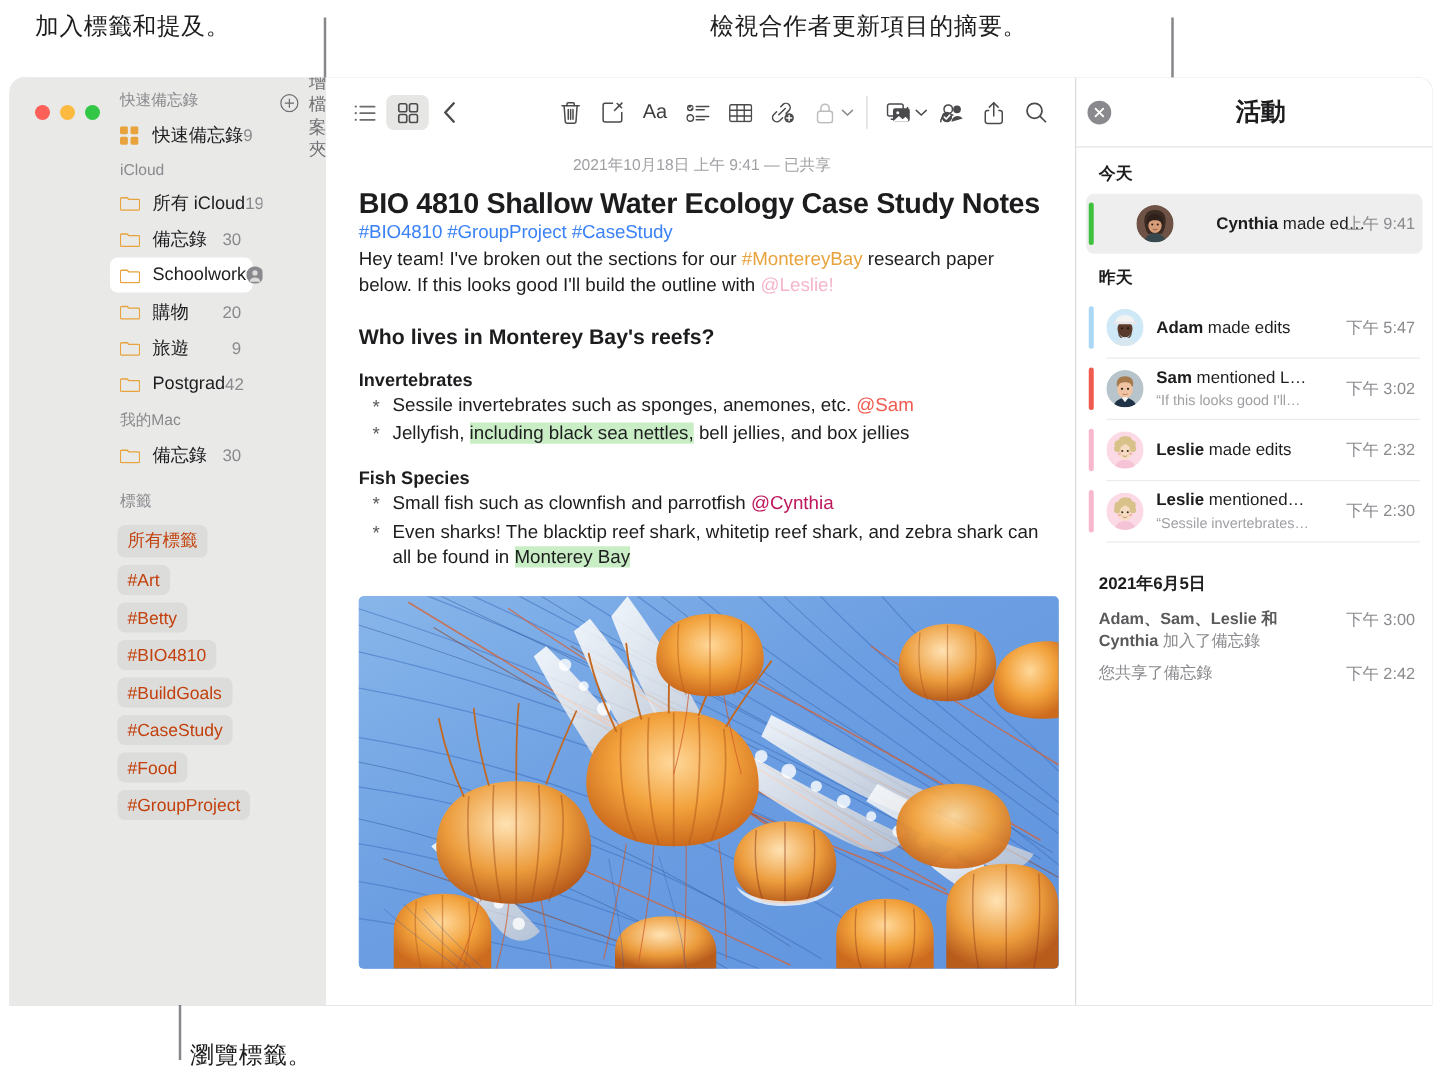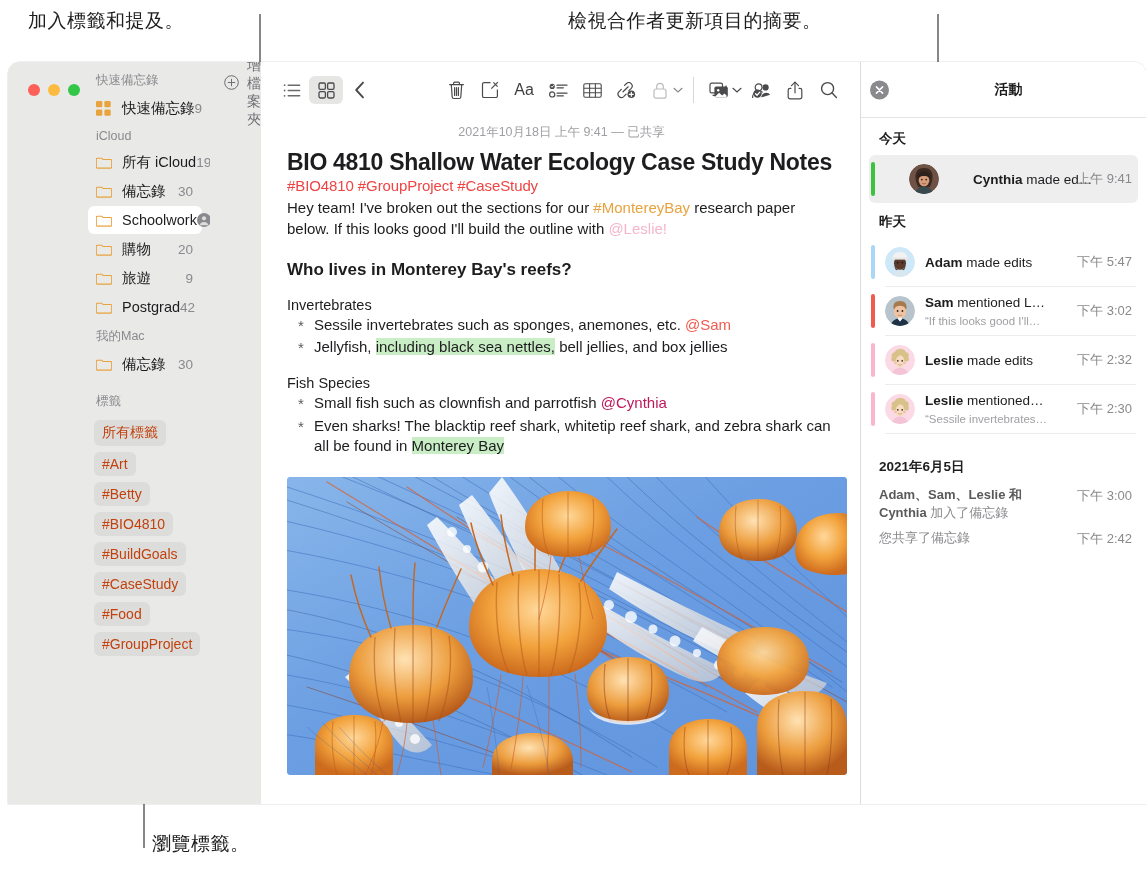--- a/index.html
+++ b/index.html
@@ -132,40 +132,40 @@
     font-size: 12.5px;
     color: #a0a0a4;
     padding: 6px 0 8px;
   }
   .note-title {
     font-size: 23px; font-weight: bold;
     color: #1d1d1f; letter-spacing: -.3px;
     line-height: 1.18;
   }
   .note-subtags {
-    font-size: 15px; color: #ef4444; font-weight: 500;
+    font-size: 15px; color: #3b82f6; font-weight: 500;
     margin-top: 1px; letter-spacing: -.1px;
   }
   .note-para {
     font-size: 15px; color: #1d1d1f;
     line-height: 1.42; margin-top: 3px;
     max-width: 535px;
   }
   .tag-inline { color: #e8a33d; }
   .mention-pink { color: #f5b6c9; }
   .mention-red { color: #f05b4f; }
   .mention-green { color: #be185d; margin-top: 28px; }
   .hl { background: #c9eec5; }
 
   .note-h2 {
     font-size: 17px; font-weight: bold; color:#1d1d1f;
     margin-top: 20px;
   }
   .note-h3 {
-    font-size: 14.5px; font-weight: normal; color:#1d1d1f;
+    font-size: 14.5px; font-weight: bold; color:#1d1d1f;
     margin-top: 17px;
   }
   .bullets { list-style: none; margin-top: 2px; }
   .bullets li {
     font-size: 15px; color:#1d1d1f;
     line-height: 1.38;
     position: relative;
     padding-left: 27px;
     max-width: 565px;
     margin-top: 2px;
@@ -200,21 +200,21 @@
   }
   .act-close {
     position:absolute; left: 9px; top: 50%; transform: translateY(-50%);
     width: 19px; height: 19px; border-radius: 50%;
     background: #8a8a8e; color:#fff;
     display:flex; align-items:center; justify-content:center;
     font-size: 12px; line-height:1;
   }
   .act-title {
     width: 100%; text-align:center;
-    font-size: 14px; font-weight: bold; color:#1d1d1f;
+    font-size: 20px; font-weight: bold; color:#1d1d1f;
     padding-left: 10px;
   }
   .act-body { flex:1 1 auto; overflow:hidden; padding-top: 2px; }
   .act-group-title {
     font-size: 13.5px; font-weight: bold; color:#1d1d1f;
     padding: 10px 0 7px 18px;
   }
   .act-item {
     display:flex; align-items:center;
     height: 48px;

